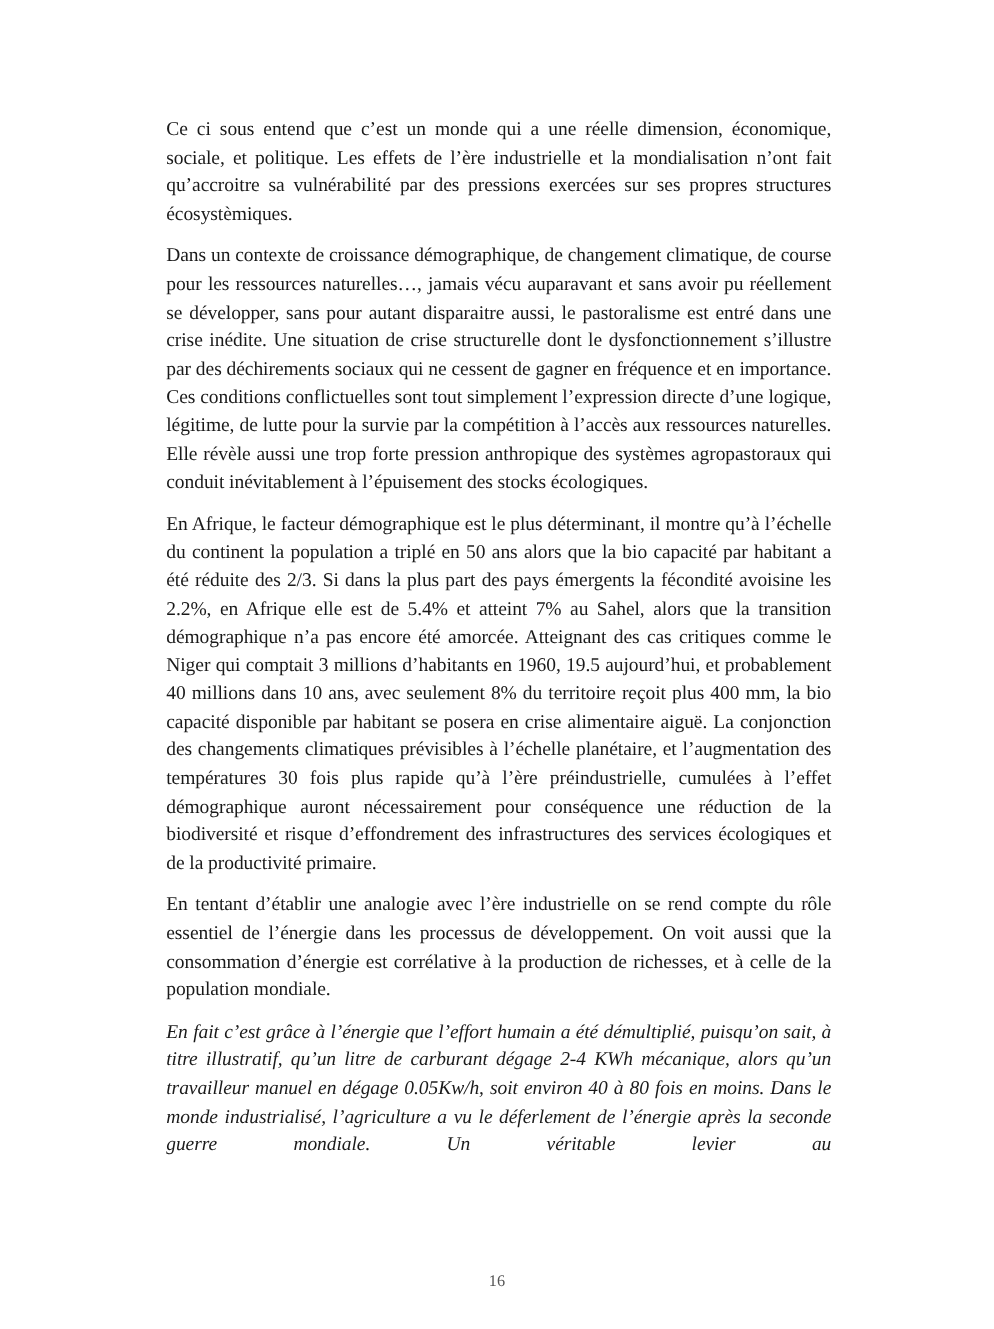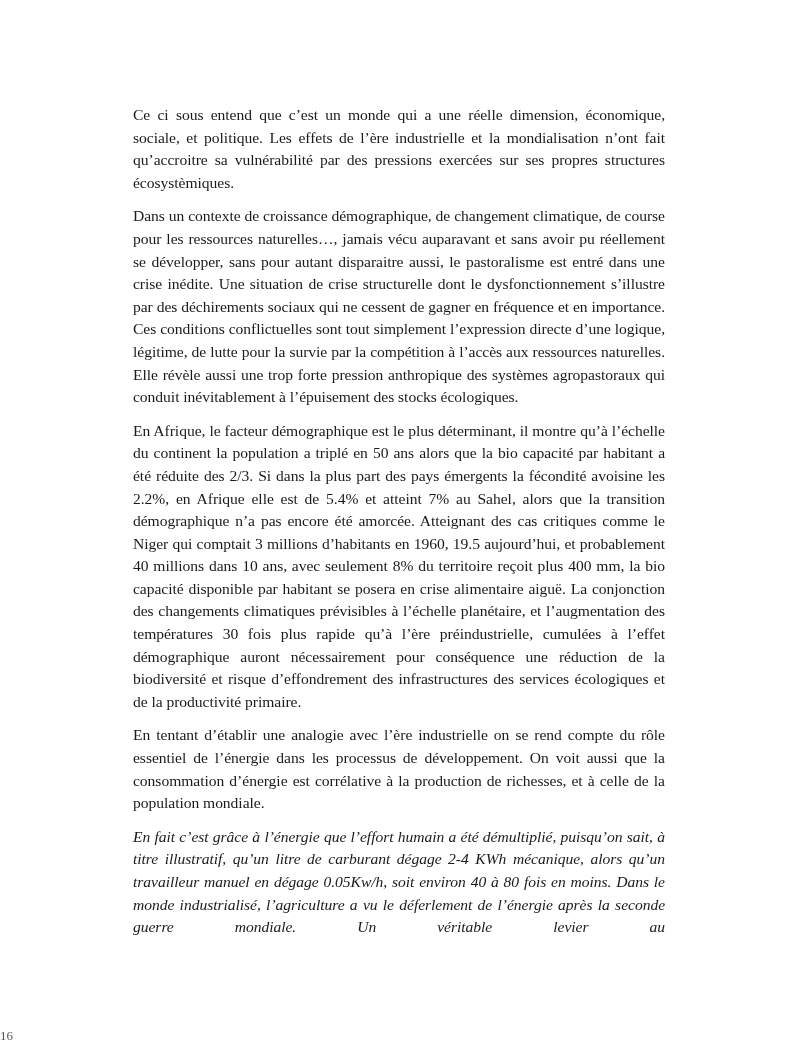--- a/index.html
+++ b/index.html
@@ -9,21 +9,21 @@
   }
   body {
     width: 795px;
     height: 1063px;
     position: relative;
     overflow: hidden;
   }
   .page {
     position: absolute;
     left: 0;
-    top: 12px;
+    top: 1px;
     width: 795px;
     height: 881px;
     background: #ffffff;
   }
   .content {
     position: absolute;
     left: 133px;
     top: 92px;
     width: 532px;
     font-family: "Liberation Serif", "DejaVu Serif", serif;
@@ -38,20 +38,21 @@
   }
   .content p.last {
     text-align-last: justify;
     font-style: italic;
   }
   .page-number {
     position: absolute;
     left: 0;
     width: 795px;
     top: 1016px;
+    text-align: center;
     font-family: "Liberation Serif", "DejaVu Serif", serif;
     font-size: 13px;
     color: #555555;
   }
 </style>
 </head>
 <body>
 
 <div class="page">
   <div class="content">

